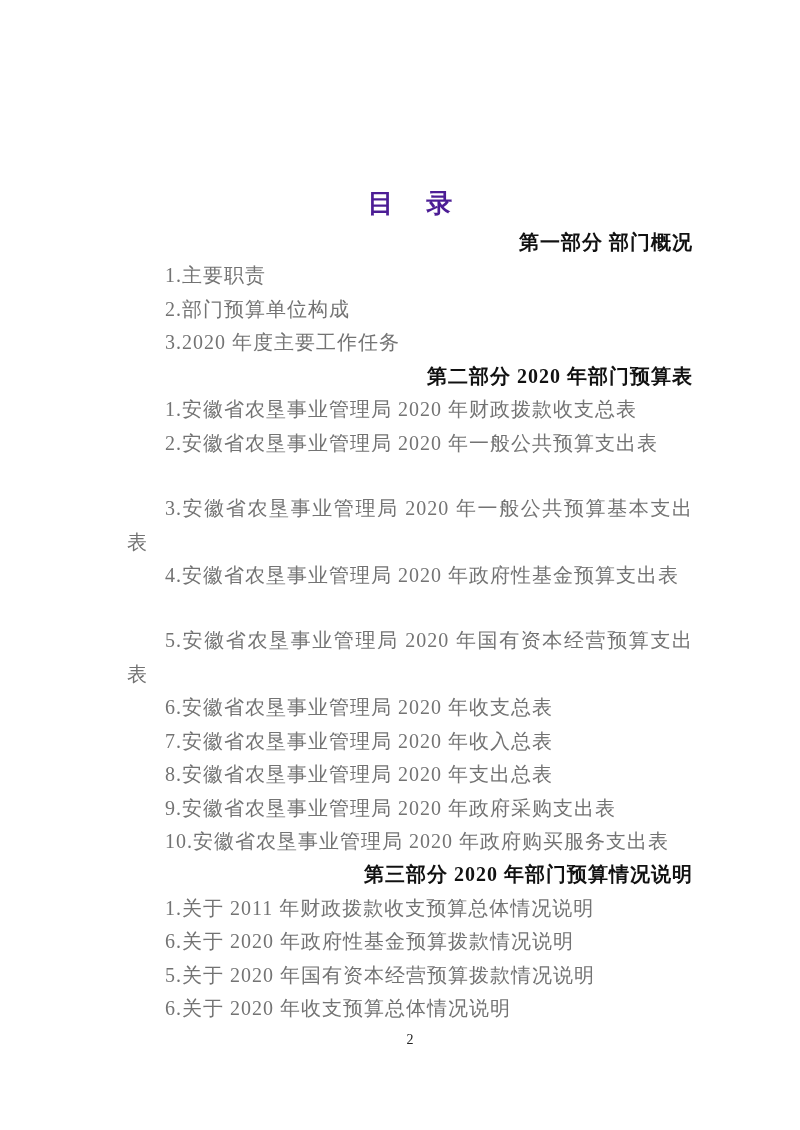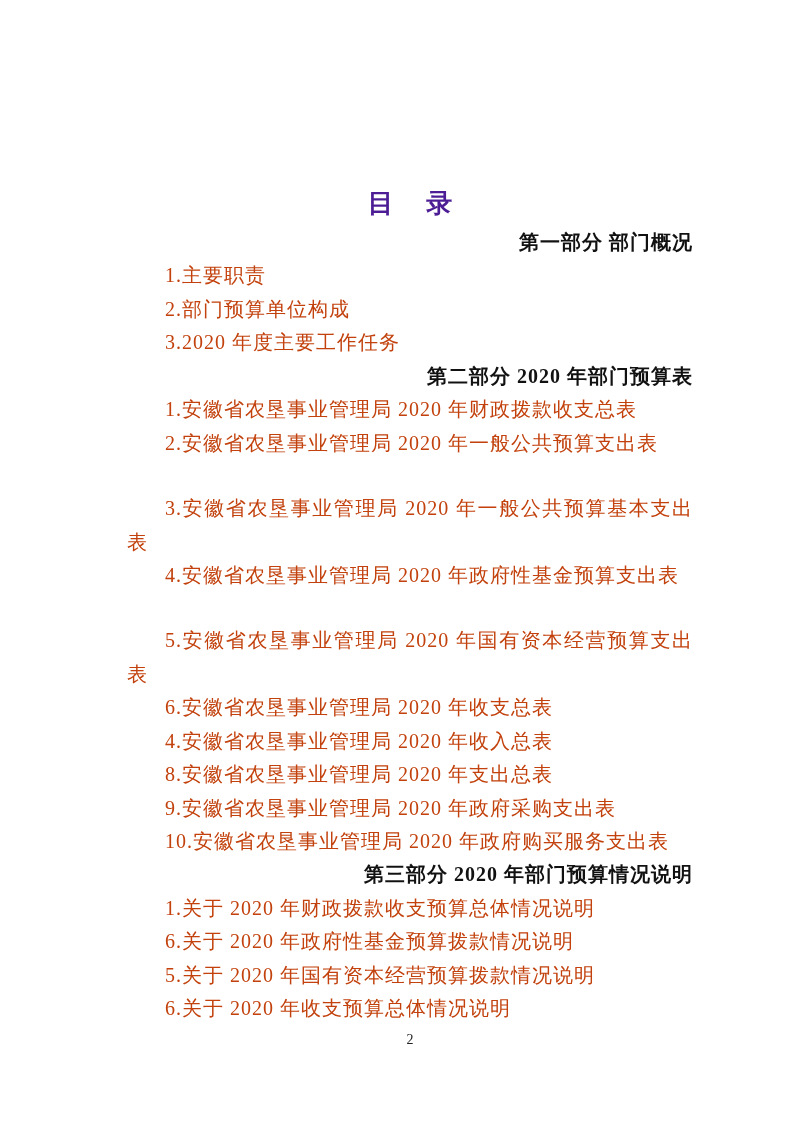--- a/index.html
+++ b/index.html
@@ -40,21 +40,21 @@
     top: 226px;
     left: 127px;
     width: 566px;
   }
   .toc-line {
     height: 33.45px;
     line-height: 33.45px;
     font-size: 20px;
     letter-spacing: 1px;
     white-space: nowrap;
-    color: #c2410c;
+    color: #737373;
   }
   .toc-line.heading {
     font-weight: bold;
     color: #111111;
     padding-left: 38px;
     text-align: right;
   }
   .toc-line.item {
     padding-left: 38px;
   }
@@ -94,26 +94,26 @@
       <div class="toc-line item">3.2020 年度主要工作任务</div>
       <div class="toc-line heading">第二部分 2020 年部门预算表</div>
       <div class="toc-line item">1.安徽省农垦事业管理局 2020 年财政拨款收支总表</div>
       <div class="toc-line item">2.安徽省农垦事业管理局 2020 年一般公共预算支出表</div>
       <div class="toc-line item-justify">3.安徽省农垦事业管理局 2020 年一般公共预算基本支出</div>
       <div class="toc-line wrap">表</div>
       <div class="toc-line item">4.安徽省农垦事业管理局 2020 年政府性基金预算支出表</div>
       <div class="toc-line item-justify">5.安徽省农垦事业管理局 2020 年国有资本经营预算支出</div>
       <div class="toc-line wrap">表</div>
       <div class="toc-line item">6.安徽省农垦事业管理局 2020 年收支总表</div>
-      <div class="toc-line item">4.安徽省农垦事业管理局 2020 年收入总表</div>
+      <div class="toc-line item">7.安徽省农垦事业管理局 2020 年收入总表</div>
       <div class="toc-line item">8.安徽省农垦事业管理局 2020 年支出总表</div>
       <div class="toc-line item">9.安徽省农垦事业管理局 2020 年政府采购支出表</div>
       <div class="toc-line item">10.安徽省农垦事业管理局 2020 年政府购买服务支出表</div>
       <div class="toc-line heading">第三部分 2020 年部门预算情况说明</div>
-      <div class="toc-line item">1.关于 2020 年财政拨款收支预算总体情况说明</div>
+      <div class="toc-line item">1.关于 2011 年财政拨款收支预算总体情况说明</div>
       <div class="toc-line item">6.关于 2020 年政府性基金预算拨款情况说明</div>
       <div class="toc-line item">5.关于 2020 年国有资本经营预算拨款情况说明</div>
       <div class="toc-line item">6.关于 2020 年收支预算总体情况说明</div>
     </div>
 
   <div class="page-number">2</div>
 
 </div>
 
 </body></html>

